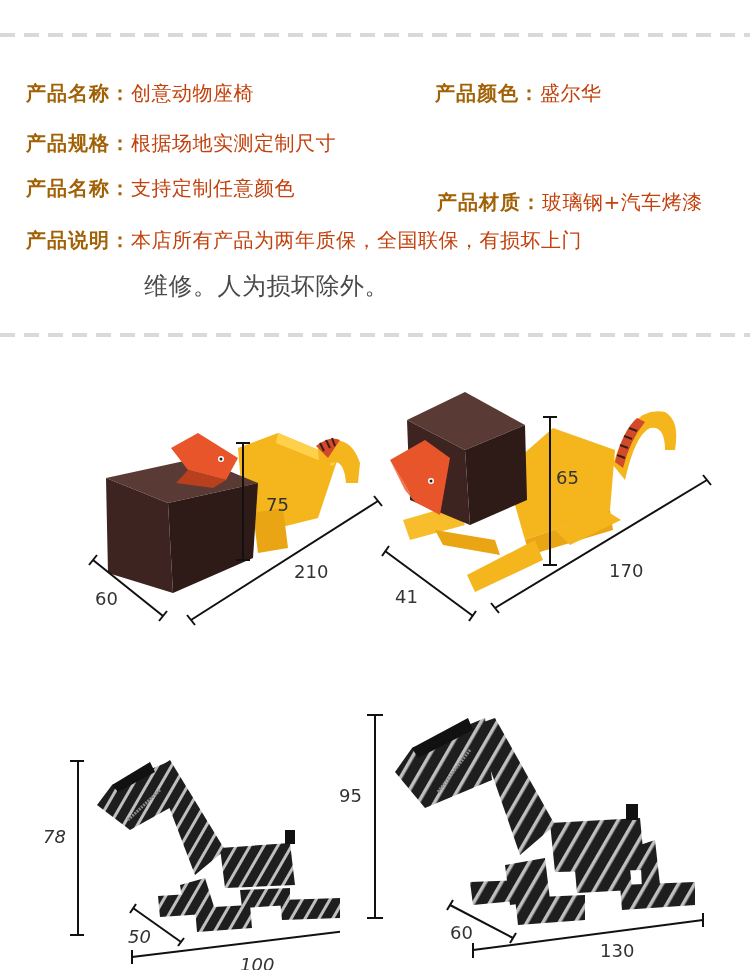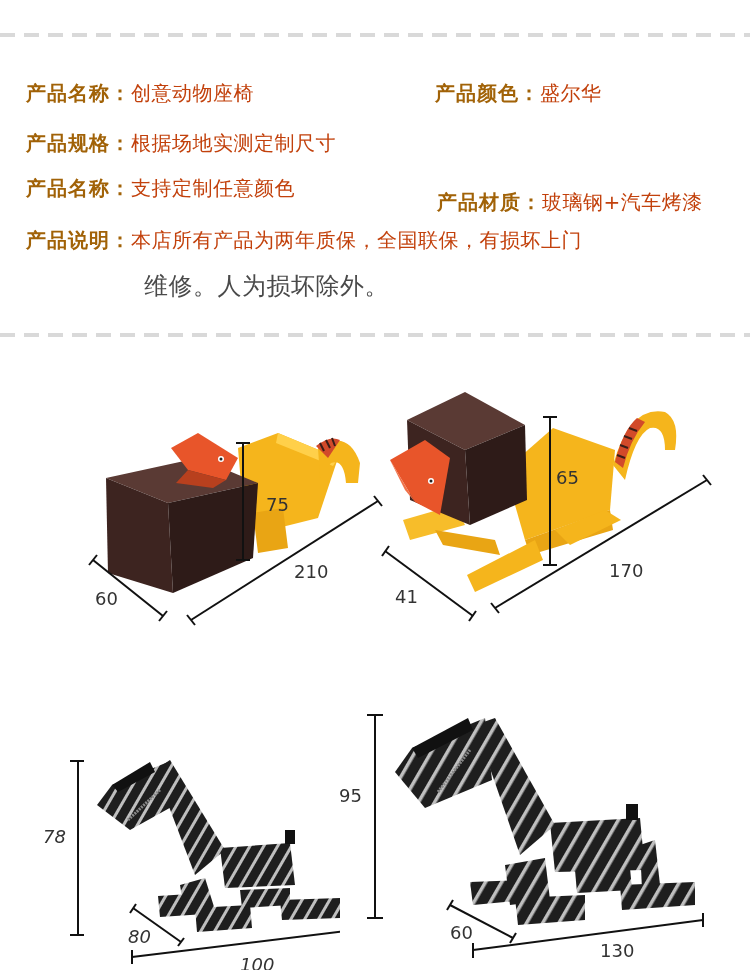--- a/index.html
+++ b/index.html
@@ -148,21 +148,21 @@
     <line x1="78" y1="61" x2="78" y2="235" stroke="#111" stroke-width="2"></line>
     <line x1="70" y1="61" x2="84" y2="61" stroke="#111" stroke-width="2"></line>
     <line x1="70" y1="235" x2="84" y2="235" stroke="#111" stroke-width="2"></line>
     <line x1="133" y1="208" x2="181" y2="242" stroke="#111" stroke-width="2"></line>
     <line x1="130" y1="213" x2="136" y2="204" stroke="#111" stroke-width="2"></line>
     <line x1="178" y1="246" x2="184" y2="238" stroke="#111" stroke-width="2"></line>
     <line x1="132" y1="257" x2="347" y2="231" stroke="#111" stroke-width="2"></line>
     <line x1="132" y1="250" x2="132" y2="264" stroke="#111" stroke-width="2"></line>
   </svg>
   <span class="dim" style="left:43px; top:126px;">78</span>
-  <span class="dim" style="left:128px; top:226px;">80</span>
+  <span class="dim" style="left:128px; top:226px;">50</span>
   <span class="dim" style="left:240px; top:254px;">100</span>
 </div>
 
 <div class="product" style="left:330px; top:700px; width:420px; height:270px;">
   <svg width="420" height="270" viewBox="0 0 420 270">
     <defs>
       <pattern id="zs2" width="14" height="14" patternUnits="userSpaceOnUse" patternTransform="rotate(30)">
         <rect width="14" height="14" fill="#1e1e1e"></rect>
           <rect width="3.5" height="14" fill="#bfbfbf"></rect>
       </pattern>

